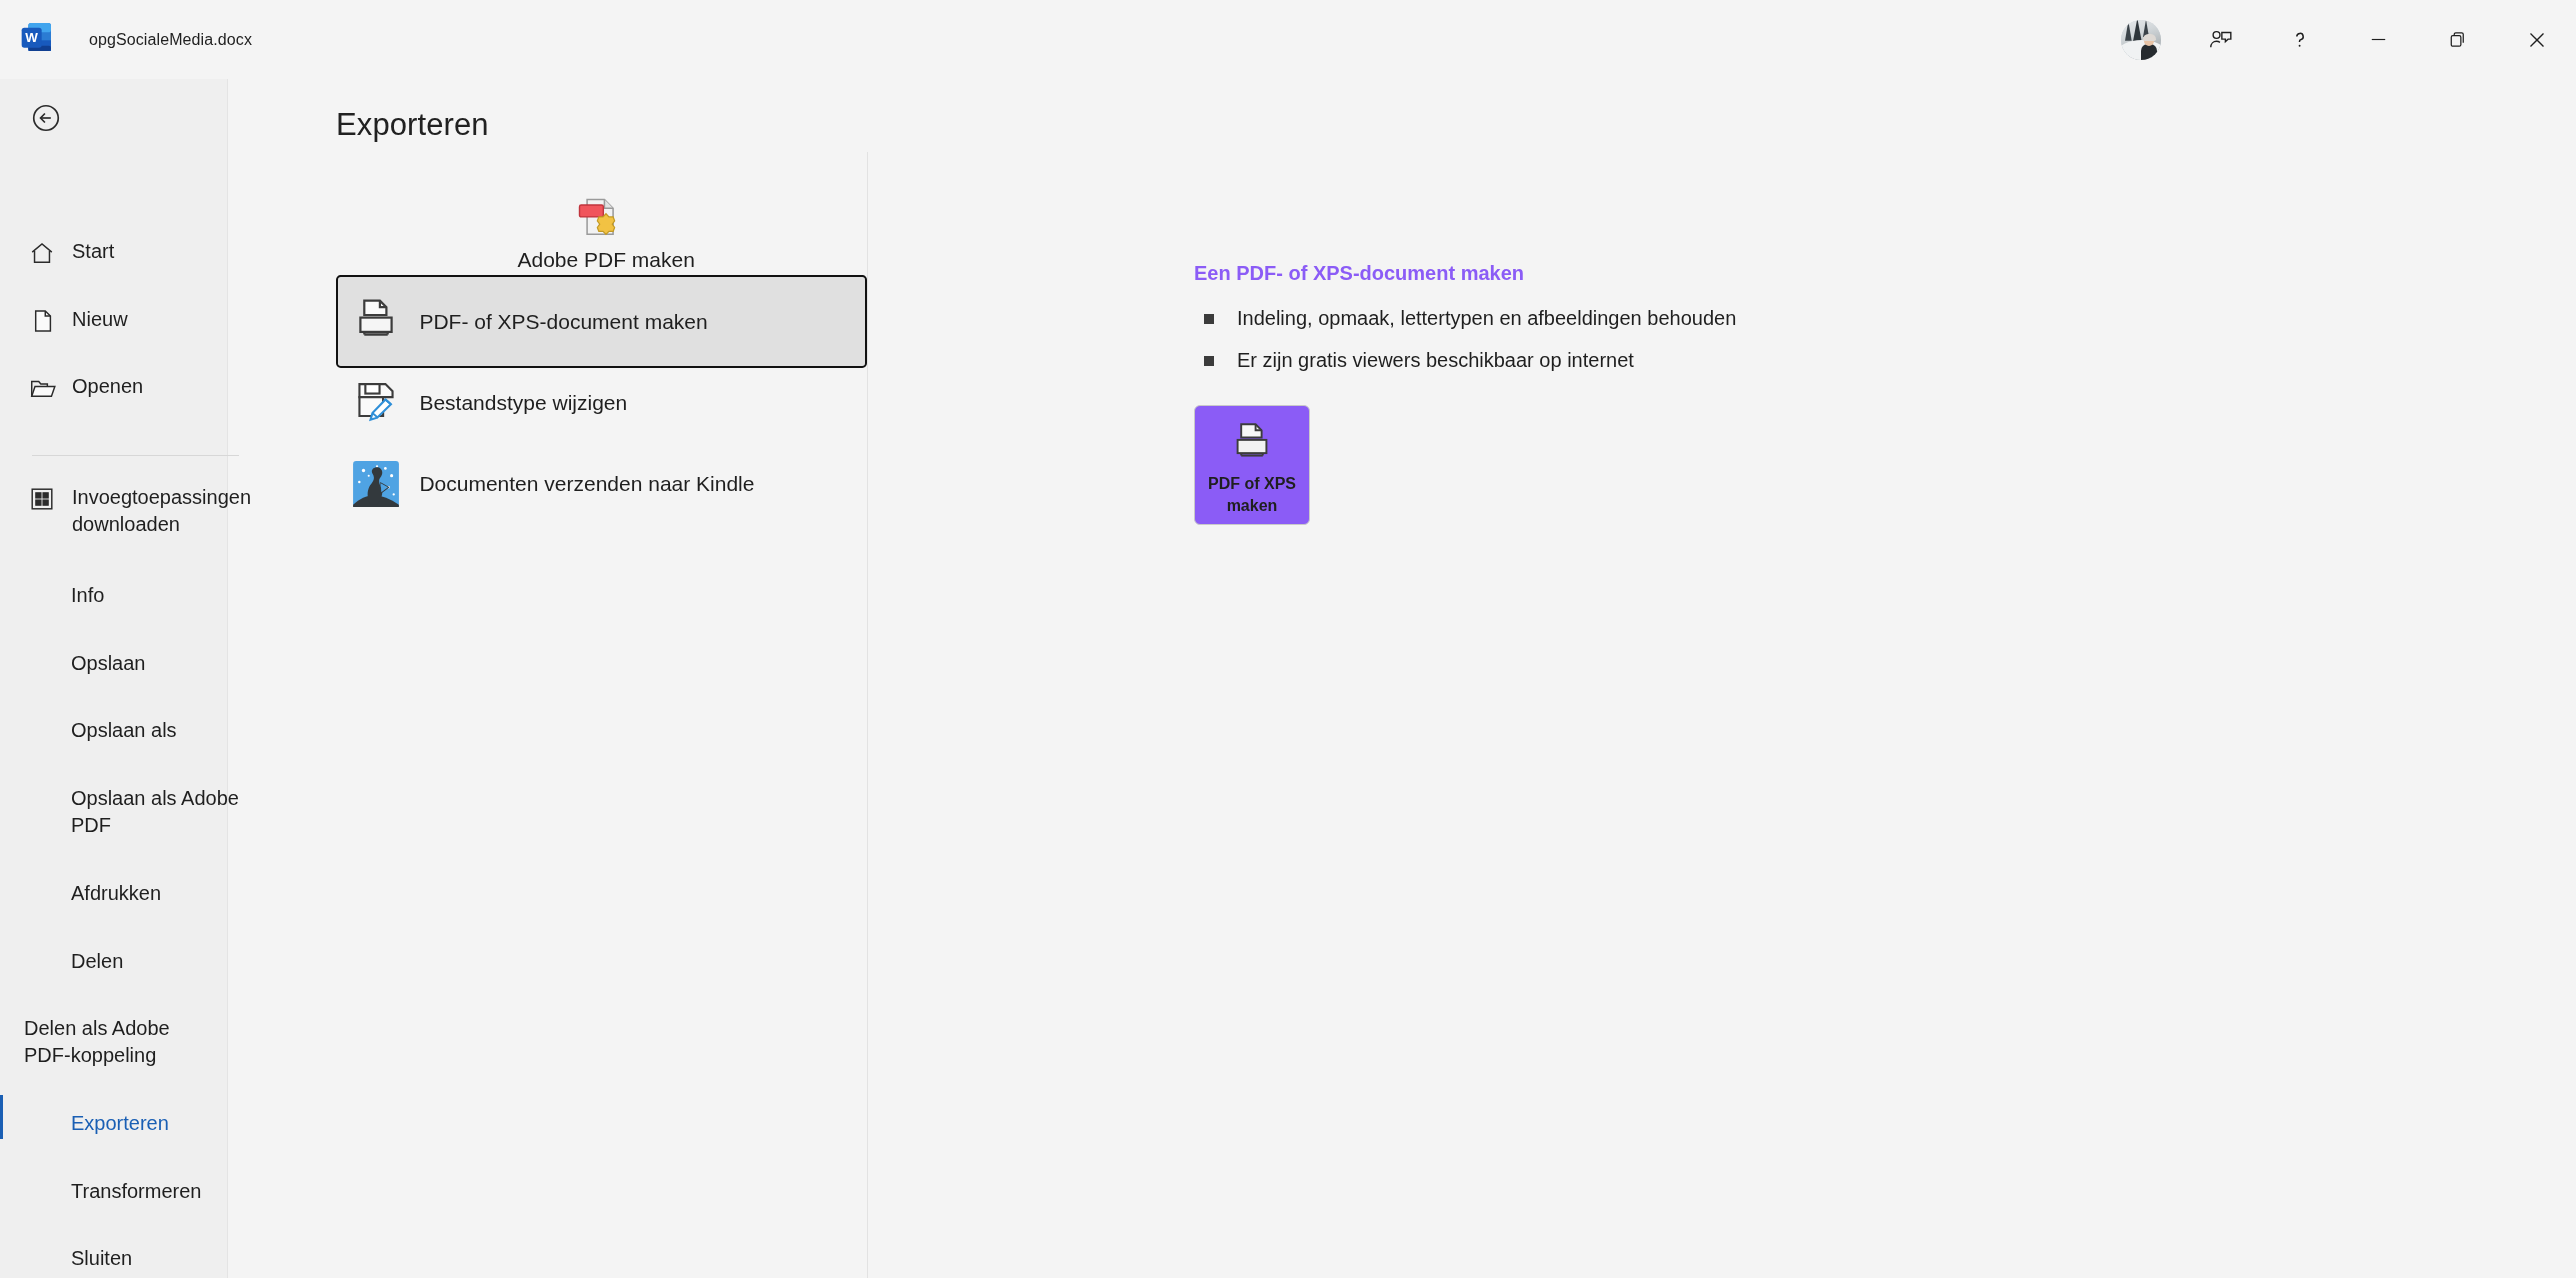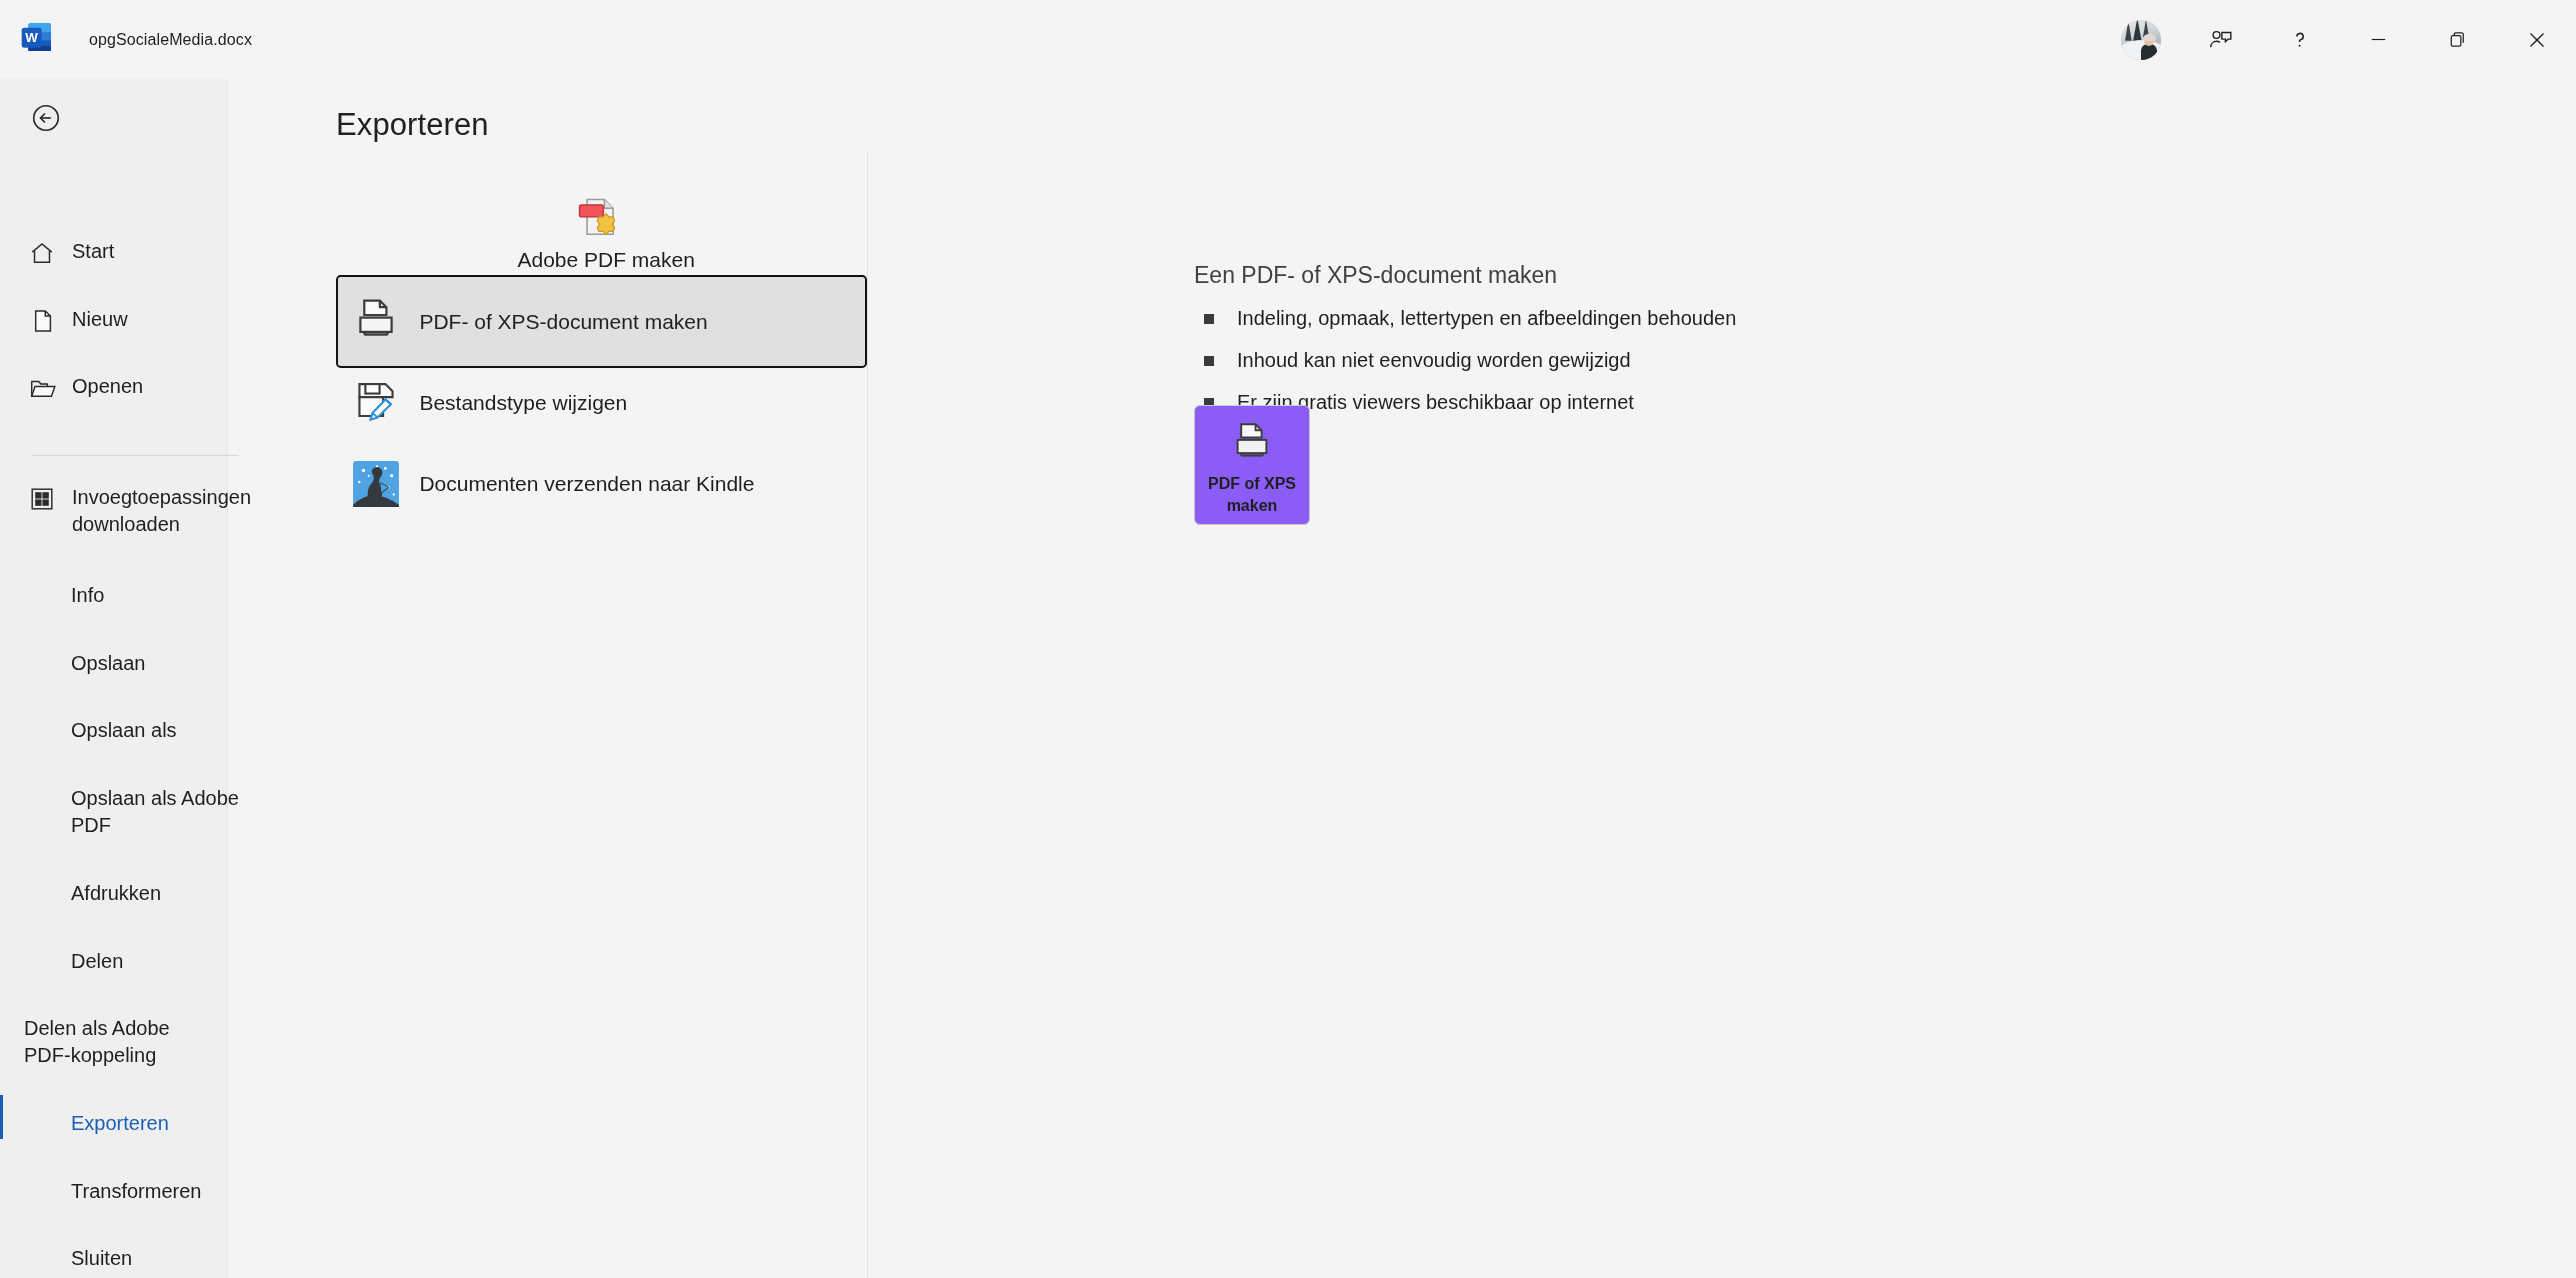--- a/index.html
+++ b/index.html
@@ -125,21 +125,21 @@
     margin-right: 15px;
   }
   .opt .opt-lbl {
     font-size: 21px; color: #1f1f1f; line-height: 27.6px; max-width: 377px;
   }
 
   
   .detail { position: absolute; left: 926px; top: 0; width: 1009px; }
   .detail-title {
     position: absolute; left: 0; top: 183px;
-    font-size: 23px; font-weight: normal; color: #404040;
+    font-size: 20px; font-weight: bold; color: #8b5cf6;
   }
   .bullets { position: absolute; left: 0; top: 226px; width: 875px; }
   .bullet {
     position: relative; display: flex; align-items: flex-start;
     height: 42px; padding-left: 0;
   }
   .bullet .sq {
     width: 10px; height: 10px; background: #3b3b3b;
     margin-top: 8.7px; margin-left: 10px; margin-right: 23px; min-width: 10px;
   }
@@ -386,24 +386,20 @@
 
     <div class="detail">
       <div class="detail-title">Een PDF- of XPS-document maken</div>
       <div class="bullets" id="bullets">
           <div class="bullet">
             <span class="sq"></span>
             <span class="btxt">Indeling, opmaak, lettertypen en afbeeldingen behouden</span>
           </div>
           <div class="bullet">
             <span class="sq"></span>
-            <span class="btxt">Inhoud kan niet eenvoudig worden gewijzigd</span>
-          </div>
-          <div class="bullet">
-            <span class="sq"></span>
             <span class="btxt">Er zijn gratis viewers beschikbaar op internet</span>
           </div>
         </div>
 
       <div class="action-btn">
         <div class="ab-ico">
           <svg width="48" height="47" viewBox="0 0 40 38" fill="none" stroke="#3c3c3c" stroke-width="1.6">
             <path d="M11 3h12l5 5v6H11z" fill="#f7f7f7"></path>
             <path d="M23 3v5h5" fill="none"></path>
             <rect x="8" y="16" width="24" height="11" fill="#f2f2f2"></rect>

